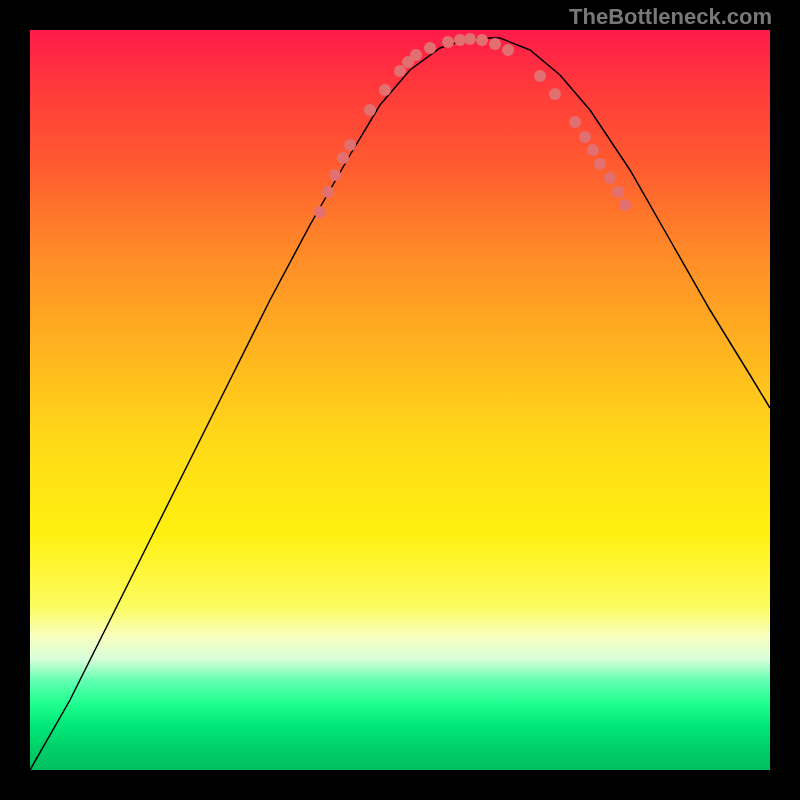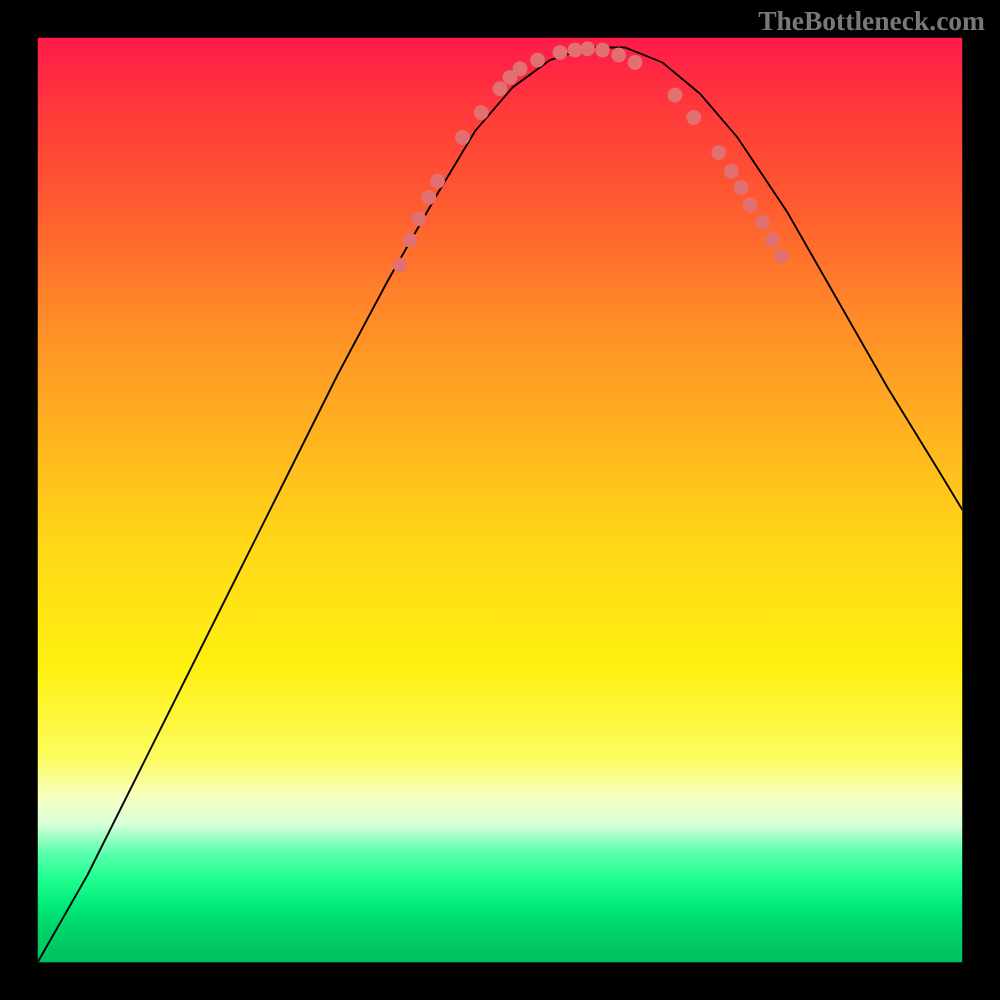--- a/index.html
+++ b/index.html
@@ -6,23 +6,23 @@
   body {
     width: 800px;
     height: 800px;
     background: #000000;
     position: relative;
     overflow: hidden;
   }
   .watermark {
     position: absolute;
     top: 4px;
-    right: 12px;
+    right: 28px;
     color: #787878;
-    font-family: Liberation Serif, serif;
+    font-family: Liberation Sans, sans-serif;
     font-size: 22px;
     font-weight: bold;
     z-index: 10;
   }
   .plot-area {
     position: absolute;
     top: 30px;
     left: 30px;
     width: 740px;
     height: 740px;

